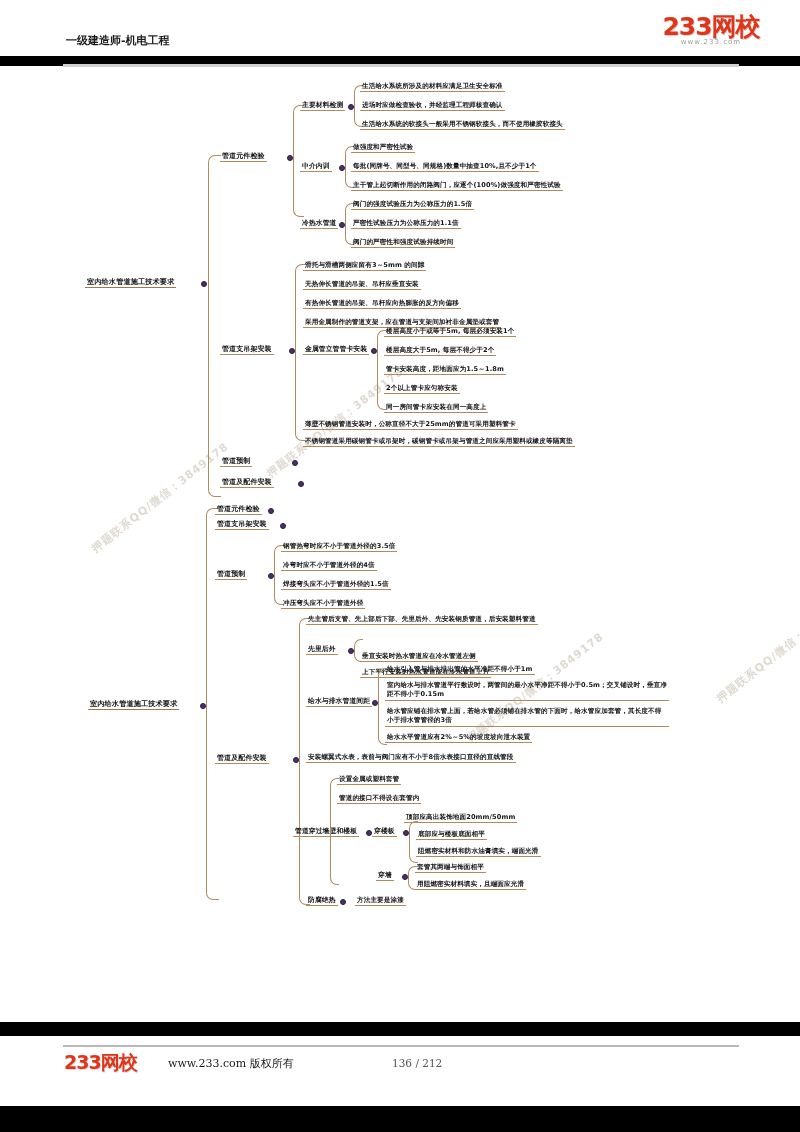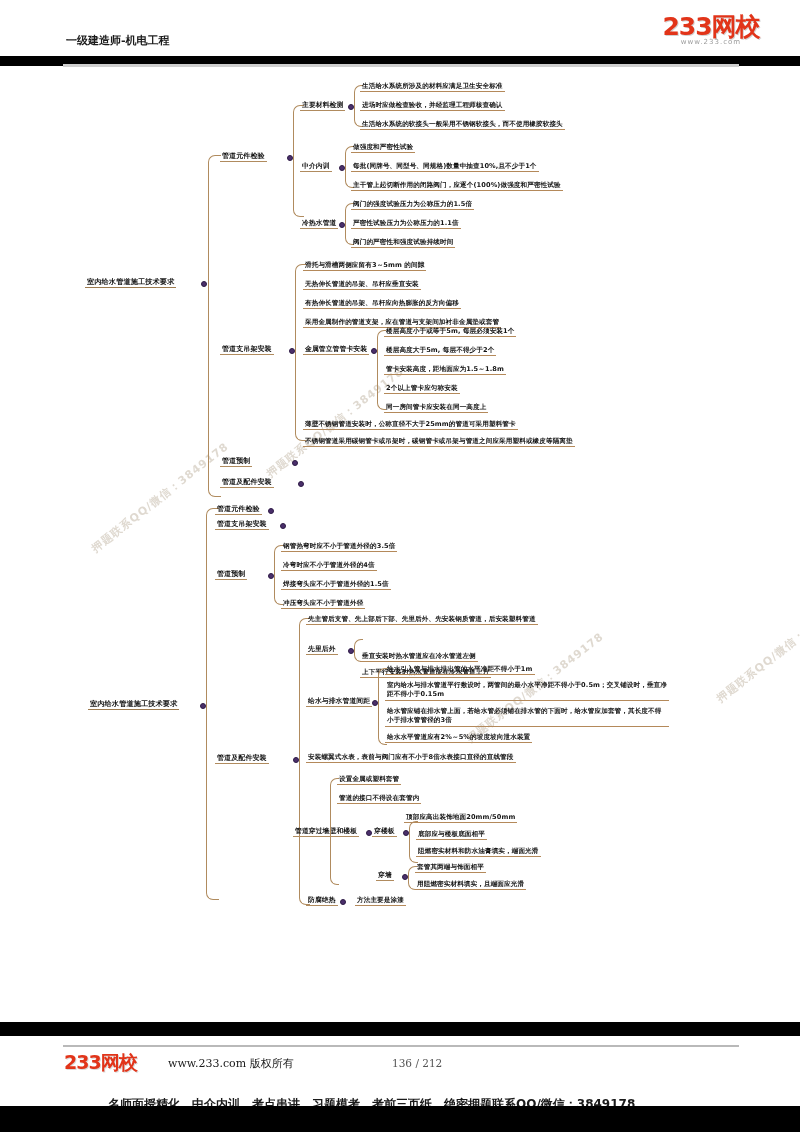--- a/index.html
+++ b/index.html
@@ -313,16 +313,15 @@
     <div class="node lvl2" style="left:306px; top:896px;">防腐绝热</div>
     <div class="bullet" style="left:340px; top:899px;"></div>
     <div class="node leaf" style="left:355px; top:896px;">方法主要是涂漆</div>
   </div>
 
   <div class="band band-bottom"></div>
   <div class="footer-rule"></div>
   <div class="f-logo">233网校</div>
   <div class="f-copy">www.233.com 版权所有</div>
   <div class="f-page">136 / 212</div>
-  <div class="f-tagline">名师面授精化、中介内训、考点串讲、习题模考、考前三页纸，绝密押题联系QQ/微信：3849178</div>
   <div class="band band-veryBottom"></div>
 
 </div>
 
 </body></html>

